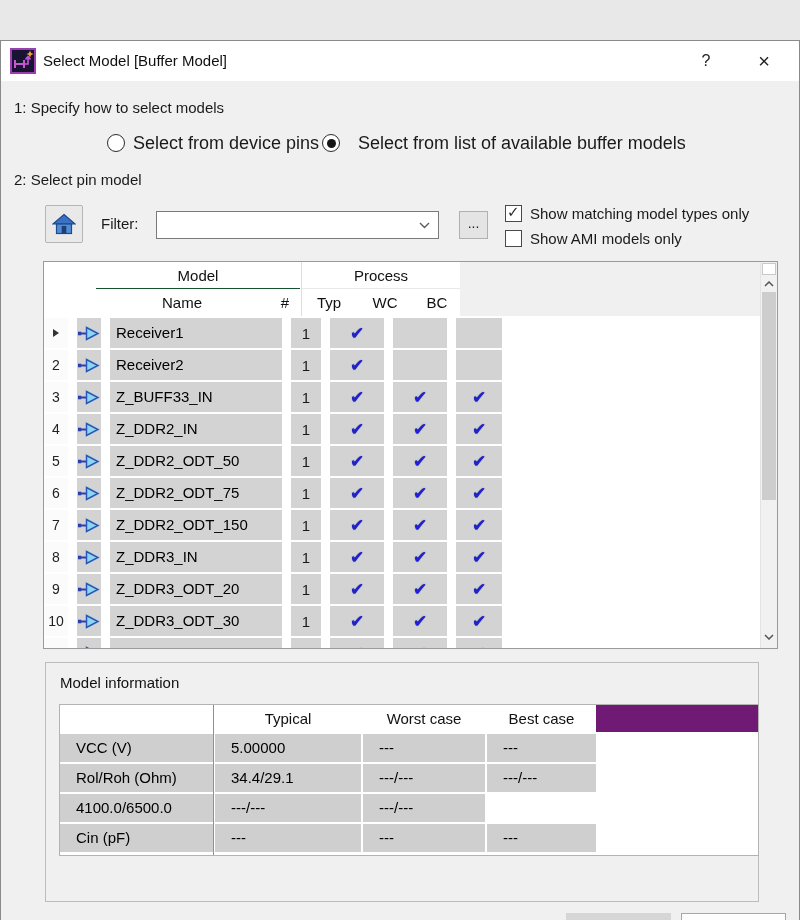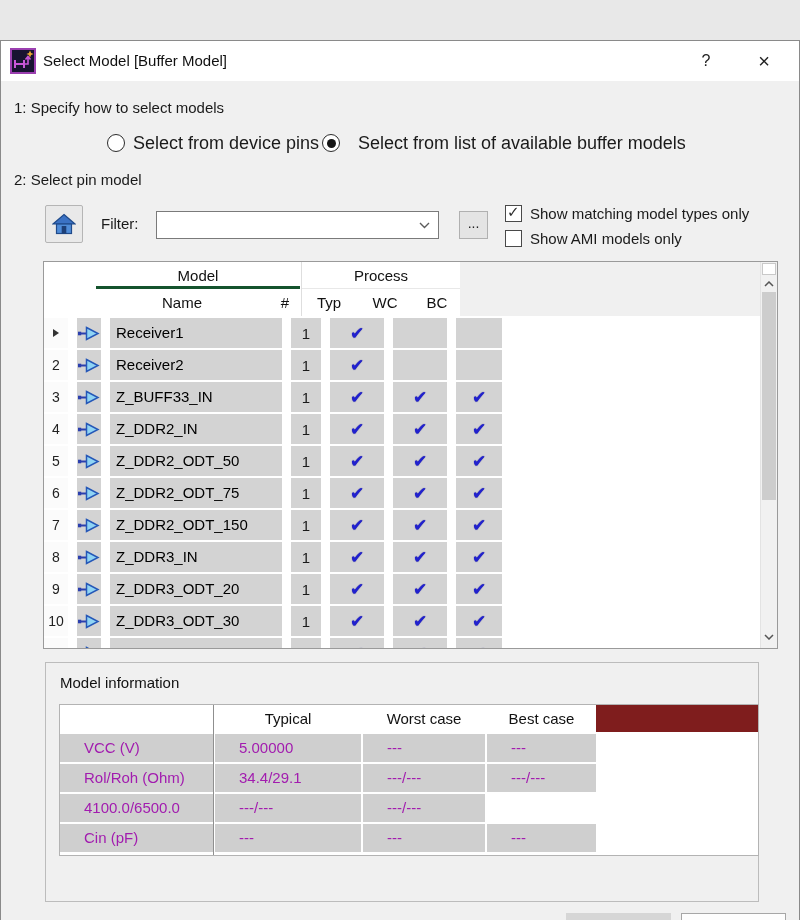--- a/index.html
+++ b/index.html
@@ -48,21 +48,21 @@
   .cbox.on::after { content:"\2713"; position:absolute; left:1px; top:-3px; font-size:15px; color:#2d2d2d; }
   .clabel { font-size:15px; white-space:nowrap; }
 
   
   .mt-panel { position:absolute; left:42px; top:220px; width:735px; height:388px; background:#ffffff;
               border:1px solid #9a9a9a; overflow:hidden; }
   .mt-view { position:absolute; left:0; top:0; width:716px; height:100%; overflow:hidden; }
   .mt-head { position:absolute; left:0; top:0; width:716px; height:54px; background:#f0f0f0; }
   .mt-head-cols { position:absolute; left:0; top:0; width:416px; height:54px; background:#ffffff; }
   .mt-gh { position:absolute; top:0; height:27px; line-height:27px; text-align:center; font-size:15px; color:#111; }
-  .mt-gh-model { left:52px; width:204px; border-bottom:3px solid #14532d; }
+  .mt-gh-model { left:52px; width:204px; border-bottom:1px solid #14532d; }
   .mt-gh-process { left:258px; width:158px; border-bottom:1px solid #e8e8e8; }
   .mt-ch { position:absolute; top:27px; height:27px; line-height:27px; text-align:center; font-size:15px; color:#111; }
   .mt-vline { position:absolute; left:257px; top:0; width:1px; height:54px; background:#dedede; }
   .mt-rows { position:absolute; left:0; top:56px; width:716px; }
   .mt-row { display:grid; grid-template-columns:24px 24px 172px 30px 54px 54px 46px;
             column-gap:9px; height:30px; margin-bottom:2px; }
   .c-num { background:#fbfbfb; font-size:14px; color:#222; display:flex; align-items:center; justify-content:center; }
   .c-cell { background:#d3d3d3; }
   .c-icon { display:flex; align-items:center; justify-content:center; }
   .c-name { font-size:15px; color:#000; line-height:30px; padding-left:6px; white-space:nowrap; overflow:hidden; }
@@ -78,27 +78,27 @@
   .sbar-up { position:absolute; left:0; top:15px; width:16px; height:14px; display:flex; align-items:center; justify-content:center; }
   .sbar-down { position:absolute; left:0; bottom:4px; width:16px; height:14px; display:flex; align-items:center; justify-content:center; }
   .sbar-thumb { position:absolute; left:1px; top:30px; width:14px; height:208px; background:#cdcdcd; }
 
   
   .info-group { position:absolute; left:44px; top:621px; width:714px; height:240px;
                 border:1px solid #bcbcbc; background:#f0f0f0; }
   .info-title { position:absolute; left:14px; top:11px; font-size:15px; color:#111; }
   .info-table { position:absolute; left:13px; top:41px; width:700px; height:152px; background:#ffffff;
                 border:1px solid #b3b3b3; overflow:hidden; }
-  .it-head { position:relative; width:100%; height:27px; background:#7f1d1d;padding-left:48px; }
+  .it-head { position:relative; width:100%; height:27px; background:#701a75;padding-left:48px; }
   .it-head-cells { position:absolute; left:0; top:0; width:536px; height:27px; background:#ffffff; }
   .it-hcell { position:absolute; top:0; height:27px; line-height:27px; text-align:center; font-size:15px; color:#111; }
   .it-rows { position:absolute; left:0; top:29px; width:100%; }
   .it-row { display:grid; grid-template-columns:153px 146px 122px 109px; column-gap:2px;
             height:28px; margin-bottom:2px; }
-  .it-cell { background:#cfcfcf; font-size:15px; line-height:28px; padding-left:24px; color:#a21caf; white-space:nowrap; }
+  .it-cell { background:#cfcfcf; font-size:15px; line-height:28px; padding-left:16px; color:#000000; white-space:nowrap; }
   .it-divider { position:absolute; left:153px; top:0; width:1px; height:100%; background:#8f8f8f; }
 
   
   .btn { position:absolute; top:872px; width:105px; height:30px; font-size:15px; text-align:center; line-height:28px; }
   .btn-ok { left:565px; background:#d6d6d6; border:1px solid #d6d6d6; color:#9d9d9d; }
   .btn-cancel { left:680px; background:#fdfdfd; border:1px solid #a6a6a6; color:#141414; }
 </style>
 </head>
 <body>
 

